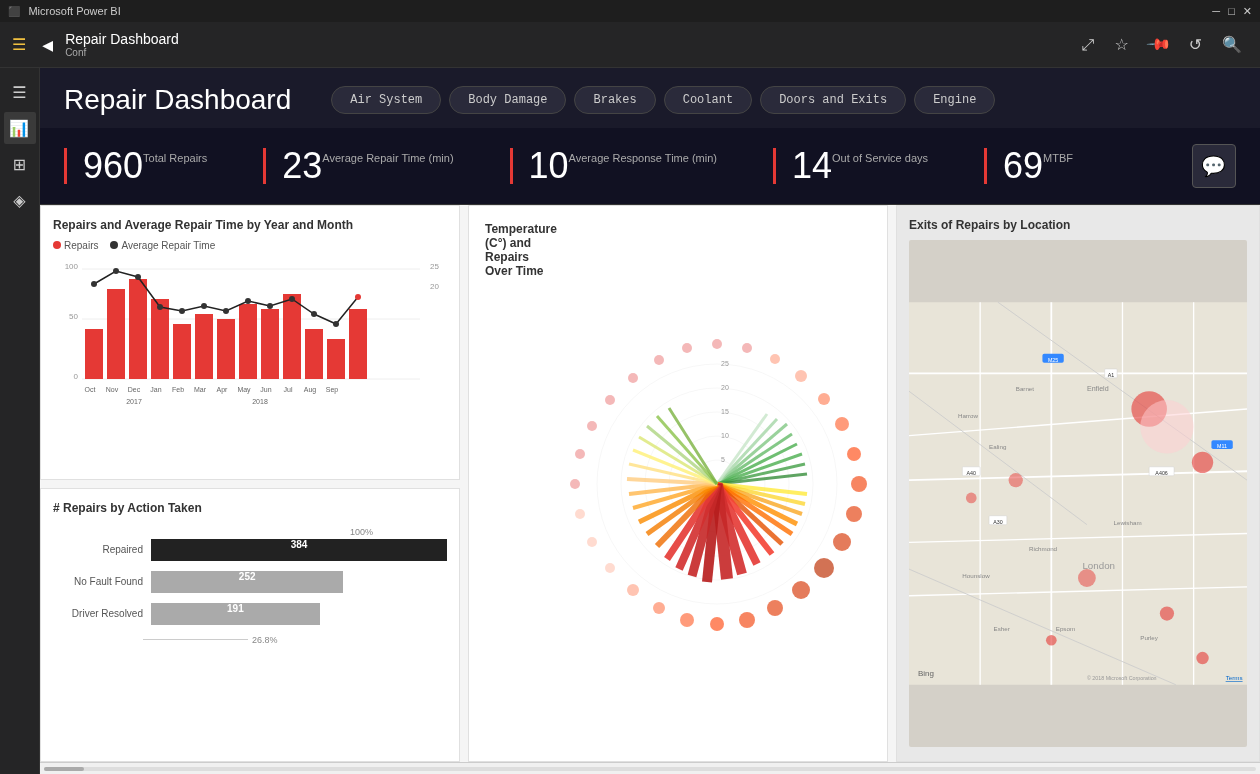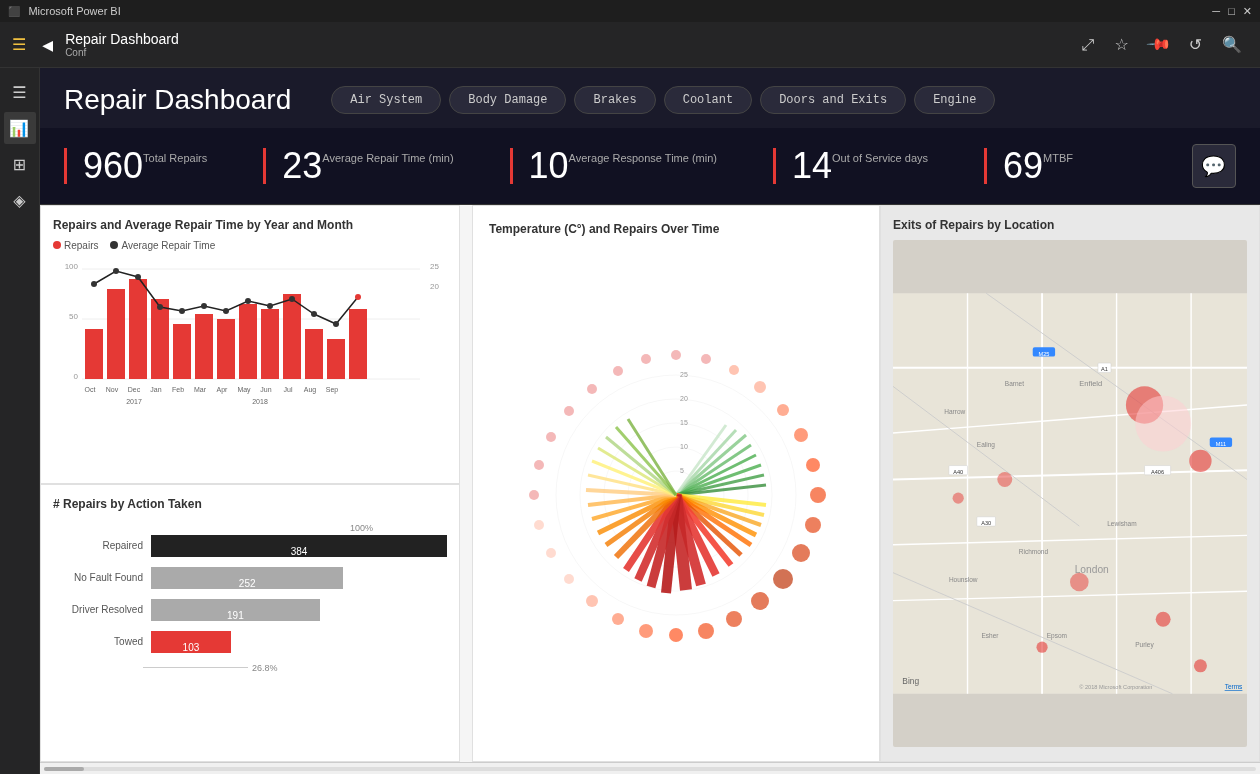--- a/index.html
+++ b/index.html
@@ -106,40 +106,40 @@
       font-size: 20px; color: #ccc; cursor: pointer;
     }
 
     
     .charts-area {
       background: #f5f5f5;
       flex: 1;
       display: grid;
       grid-template-columns: 420px 420px 1fr;
       grid-template-rows: 1fr 1fr;
-      gap: 0;
+      gap: 8px;
       overflow: hidden;
     }
 
     
     .chart-panel {
       background: #fff;
       border: 1px solid #e0e0e0;
       padding: 16px;
       overflow: hidden;
       position: relative;
     }
     .chart-panel.map { grid-row: span 2; background: #e8e8e8; }
     .chart-title { font-size: 12px; font-weight: 600; color: #333; margin-bottom: 8px; }
     .chart-legend { display: flex; gap: 12px; font-size: 10px; color: #555; margin-bottom: 8px; }
     .legend-dot { width: 8px; height: 8px; border-radius: 50%; display: inline-block; margin-right: 3px; }
     .action-row { display: flex; align-items: center; margin-bottom: 10px; }
     .action-label { width: 90px; font-size: 10px; color: #555; text-align: right; margin-right: 8px; }
     .action-bar-container { flex: 1; height: 22px; position: relative; }
-    .action-bar { height: 100%; display: flex; align-items: flex-end; justify-content: center; font-size: 10px; color: #fff; font-weight: 400; }
+    .action-bar { height: 100%; display: flex; align-items: flex-start; justify-content: center; font-size: 10px; color: #fff; font-weight: 700; }
     .action-bar.black { background: #222; }
     .action-bar.gray { background: #aaa; }
     .action-bar.red { background: #e53935; }
 
     
     .scrollbar-area {
       background: #f0f0f0;
       height: 12px;
       border-top: 1px solid #ccc;
       display: flex;
@@ -289,21 +289,21 @@
             <text x="228" y="133" font-size="7" fill="#666" text-anchor="middle">Jul</text>
             <text x="250" y="133" font-size="7" fill="#666" text-anchor="middle">Aug</text>
             <text x="272" y="133" font-size="7" fill="#666" text-anchor="middle">Sep</text>
 
             <text x="74" y="145" font-size="7" fill="#666" text-anchor="middle">2017</text>
             <text x="200" y="145" font-size="7" fill="#666" text-anchor="middle">2018</text>
           </svg>
         </div>
       </div>
 
-      <div class="chart-panel" style="grid-row:1 / span 2; display:flex; flex-direction:column;margin-left:12px;">
+      <div class="chart-panel" style="grid-row:1 / span 2; display:flex; flex-direction:row;">
         <div class="chart-title">Temperature (C°) and Repairs Over Time</div>
         <div style="flex:1; display:flex; align-items:center; justify-content:center;">
           <svg width="320" height="320" viewBox="-160 -160 320 320">
 
             <g id="outer-dots">
               
               
             </g>
 
             <circle cx="0" cy="0" r="120" fill="none" stroke="#eee" stroke-width="0.5"></circle>
@@ -488,28 +488,20 @@
 
           <div class="action-row">
             <div class="action-label">Driver Resolved</div>
             <div class="action-bar-container">
               <div class="action-bar gray" style="width:57%;">
                 <span>191</span>
               </div>
             </div>
           </div>
 
-          <div class="action-row">
-            <div class="action-label">Towed</div>
-            <div class="action-bar-container">
-              <div class="action-bar red" style="width:27%;">
-                <span>103</span>
-              </div>
-            </div>
-          </div>
 
           <div style="display:flex; align-items:center; margin-left:90px; margin-top:2px;">
             <div style="width:105px; border-top: 1px solid #ccc; margin-right:4px;"></div>
             <div style="font-size:9px; color:#888;">26.8%</div>
           </div>
         </div>
       </div>
 
     </div>
 

